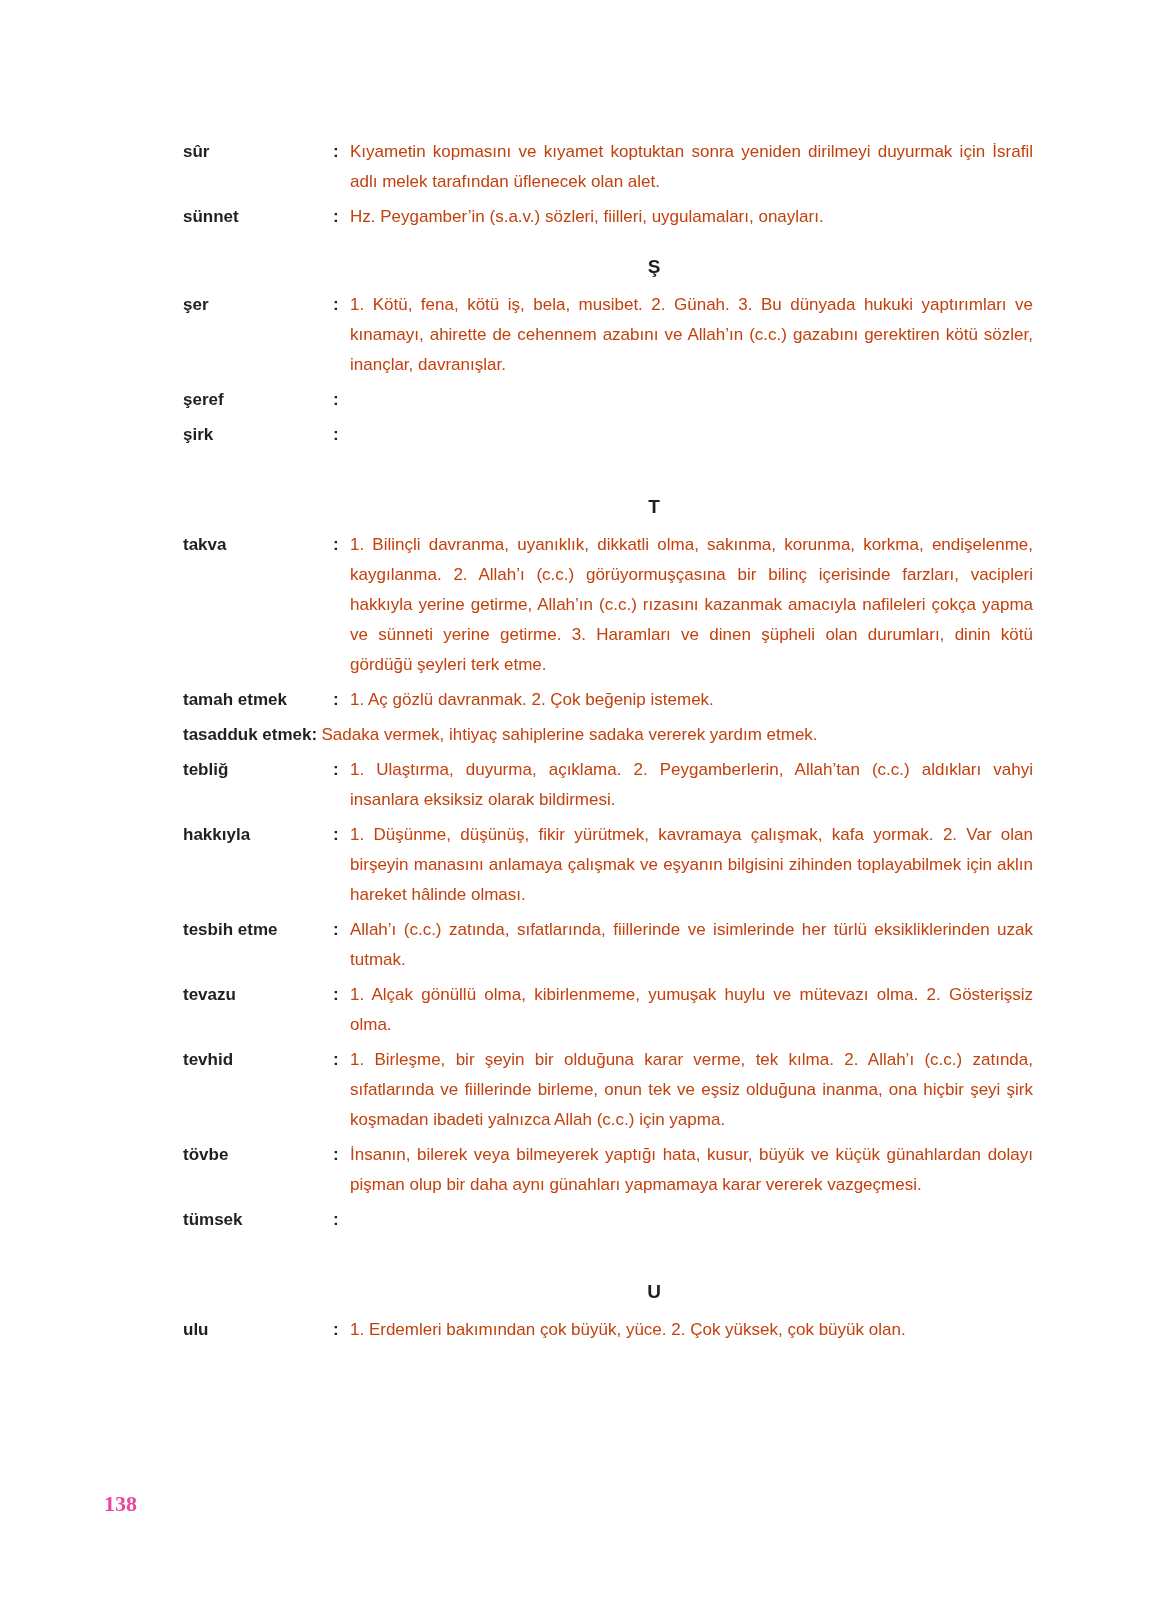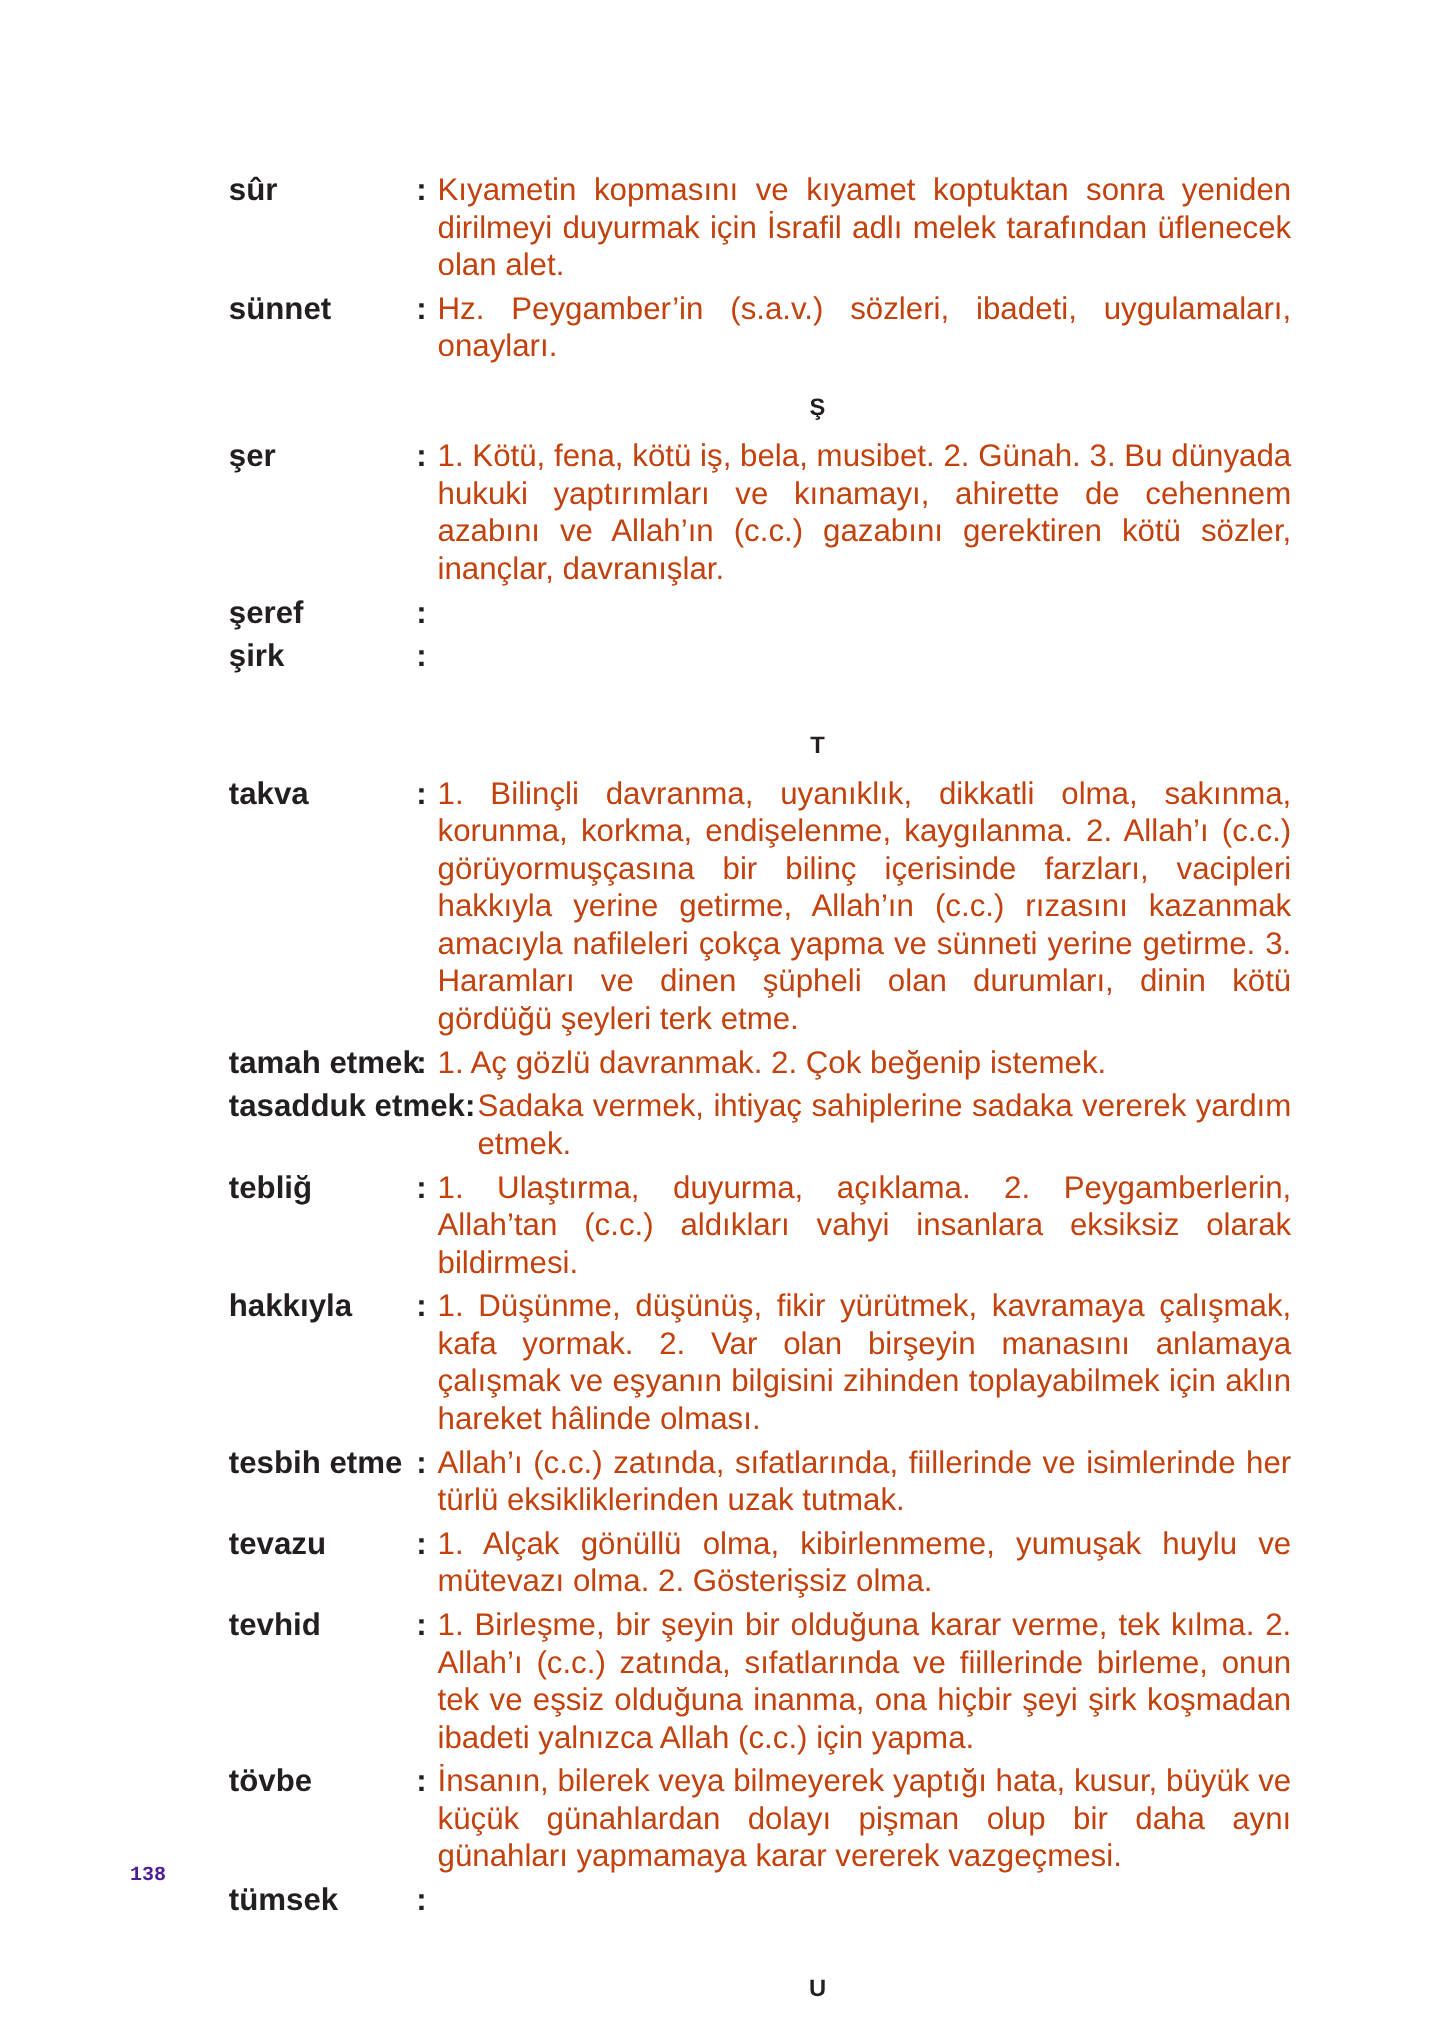--- a/index.html
+++ b/index.html
@@ -1,44 +1,44 @@
 <!DOCTYPE html>
 <html><head>
 <meta charset="utf-8">
 <style>
   html, body { margin:0; padding:0; background:#ffffff; }
   body { width:1163px; height:1616px; position:relative; overflow:hidden;
          font-family:"Liberation Sans", sans-serif; color:#231f20; }
   .page { position:absolute; left:0; top:0; width:1163px; height:1616px; }
   .glossary { position:absolute; left:183px; top:137px; width:850px; }
-  .entry { display:flex; align-items:flex-start; font-size:25px; line-height:30px; margin-bottom:5px; }
+  .entry { display:flex; align-items:flex-start; font-size:17px; line-height:30px; margin-bottom:5px; }
   .term { width:150px; flex:0 0 150px; font-weight:bold; white-space:nowrap; color:#231f20; }
   .colon { width:17px; flex:0 0 17px; font-weight:bold; text-align:left; }
   .def { flex:1 1 auto; text-align:justify; color:#c2410c; }
   .letter { text-align:center; font-weight:bold; font-size:19px; line-height:30px; padding-left:92px; }
   .letter-s { margin-top:20px; margin-bottom:8px; }
   .letter-t { margin-top:42px; margin-bottom:8px; }
   .letter-u { margin-top:42px; margin-bottom:8px; }
-  .page-number { position:absolute; left:104px; top:1491px; font-family:Liberation Mono, monospace; font-weight:bold; font-size:16px; color:#4c1d95; }
+  .page-number { position:absolute; left:104px; top:1491px; font-family:Liberation Serif, serif; font-weight:bold; font-size:22px; color:#ec4899; }
 </style>
 </head>
 <body>
 
 <div class="page">
   <div class="glossary">
 
     <div class="entry">
       <span class="term">sûr</span>
       <span class="colon">:</span>
       <span class="def">Kıyametin kopmasını ve kıyamet koptuktan sonra yeniden dirilmeyi duyurmak için İsrafil adlı melek tarafından üflenecek olan alet.</span>
     </div>
     <div class="entry">
       <span class="term">sünnet</span>
       <span class="colon">:</span>
-      <span class="def">Hz. Peygamber’in (s.a.v.) sözleri, ibadeti, uygulamaları, onayları.</span>
+      <span class="def">Hz. Peygamber’in (s.a.v.) sözleri, fiilleri, uygulamaları, onayları.</span>
     </div>
 
     <div class="letter letter-s">Ş</div>
     <div class="entry">
       <span class="term">şer</span>
       <span class="colon">:</span>
       <span class="def">1. Kötü, fena, kötü iş, bela, musibet. 2. Günah. 3. Bu dünyada hukuki yaptırımları ve kınamayı, ahirette de cehennem azabını ve Allah’ın (c.c.) gazabını gerektiren kötü sözler, inançlar, davranışlar.</span>
     </div>
     <div class="entry">
       <span class="term">şeref</span>

